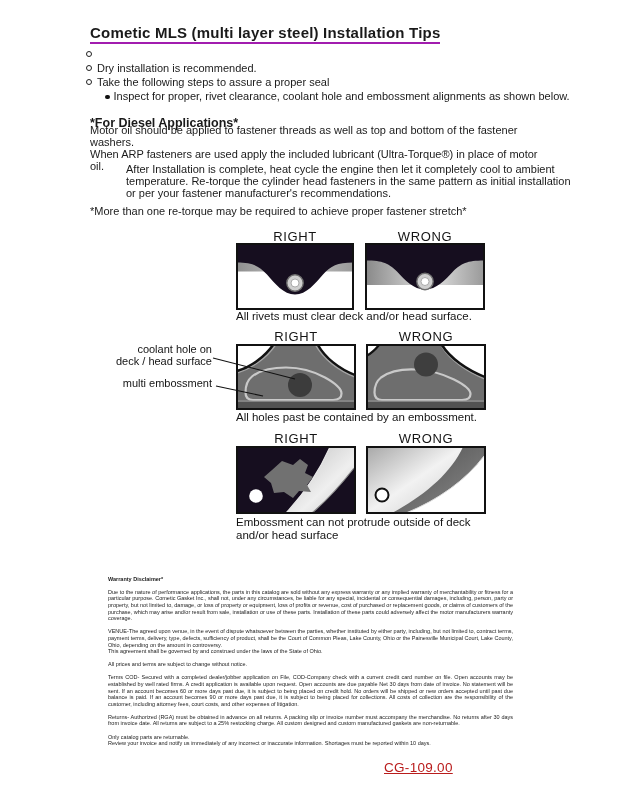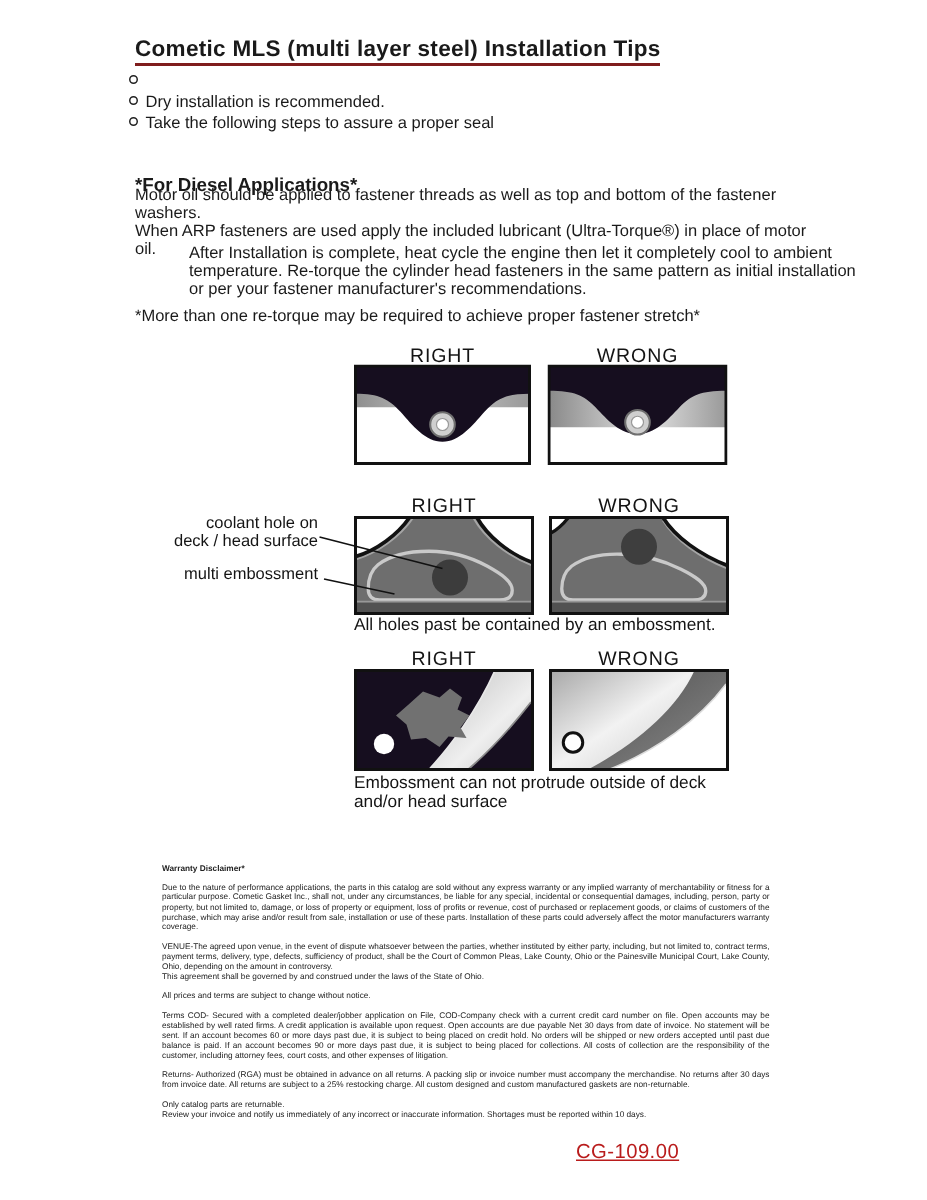--- a/index.html
+++ b/index.html
@@ -1,20 +1,20 @@
 <!DOCTYPE html>
 <html><head>
 <meta charset="utf-8">
 <style>
   html,body{margin:0;padding:0;background:#fff;}
   .page{position:relative;width:618px;height:800px;background:#ffffff;overflow:hidden;
         font-family:"Liberation Sans", sans-serif;color:#1a1a1a;}
   .abs{position:absolute;}
   .title{font-size:15px;font-weight:bold;letter-spacing:.2px;display:inline-block;
-         border-bottom:2px solid #7f1d1d;padding-bottom:1px;margin:0;}
+         border-bottom:2px solid #a21caf;padding-bottom:1px;margin:0;}
   .tips{list-style:none;margin:0;padding:0;font-size:11px;line-height:14px;}
   .tips li{white-space:nowrap;}
   .b-circ{display:inline-block;width:4px;height:4px;border:1px solid #222;border-radius:50%;
           margin-right:5px;vertical-align:1px;}
   .b-dot{display:inline-block;width:4.5px;height:4.5px;background:#111;border-radius:50%;
          margin-right:4px;vertical-align:1px;}
   .sub{padding-left:19px;}
   .h2{font-size:12.5px;font-weight:bold;margin:0;}
   .body-par{font-size:11px;line-height:11.9px;margin:0;white-space:pre-line;width:460px;}
   .dlabel{font-size:13px;letter-spacing:.6px;text-align:center;color:#141414;}
@@ -31,20 +31,21 @@
 <body>
 
 <div class="page">
 
   <h1 class="abs title" style="left:90px;top:24px;">Cometic MLS (multi layer steel) Installation Tips</h1>
 
   <ul class="abs tips" style="left:86px;top:47px;">
     <li><span class="b-circ"></span></li>
     <li><span class="b-circ"></span><span>Dry installation is recommended.</span></li>
     <li><span class="b-circ"></span><span>Take the following steps to assure a proper seal</span></li>
+    <li class="sub"><span class="b-dot"></span><span>Inspect for proper, rivet clearance, coolant hole and embossment alignments as shown below.</span></li>
   </ul>
 
   <h2 class="abs h2" style="left:90px;top:116px;">*For Diesel Applications*</h2>
   <p class="abs body-par" style="left:90px;top:125px;">Motor oil should be applied to fastener threads as well as top and bottom of the fastener washers.
 When ARP fasteners are used apply the included lubricant (Ultra-Torque®) in place of motor oil.</p>
   <p class="abs body-par" style="left:90px;top:164px;margin-left:36px;">After Installation is complete, heat cycle the engine then let it completely cool to ambient
 temperature. Re-torque the cylinder head fasteners in the same pattern as initial installation
 or per your fastener manufacturer's recommendations.</p>
   <p class="abs body-par" style="left:90px;top:206px;">*More than one re-torque may be required to achieve proper fastener stretch*</p>
 
@@ -77,20 +78,21 @@
       </linearGradient>
     </defs>
     <rect x="1.5" y="17" width="117" height="25" fill="url(#gBandW)"></rect>
     <rect x="1.5" y="42" width="117" height="24" fill="#ffffff"></rect>
     <path d="M1,1 H119 V17.5 C102,17.5 96,20.5 88,28.5 C80,37 71.5,46.5 60,46.5 C48.5,46.5 40,37 32,28.5 C24,20.5 18,17.5 1,17.5 Z" fill="#160e1f"></path>
     <circle cx="60" cy="38.5" r="8.2" fill="#cfcfcf" stroke="#6f6f6f" stroke-width="1.4"></circle>
     <circle cx="60" cy="38.5" r="4" fill="#ffffff" stroke="#999999" stroke-width="0.8"></circle>
     <rect x="1" y="1" width="118" height="65" fill="none" stroke="#111111" stroke-width="2"></rect>
   </svg>
 
+  <div class="abs caption" style="left:236px;top:310px;">All rivets must clear deck and/or head surface.</div>
 
   <div class="abs dlabel" style="left:236px;top:329px;width:120px;">RIGHT</div>
   <div class="abs dlabel" style="left:366px;top:329px;width:120px;">WRONG</div>
 
   <div class="abs leader-label" style="left:86px;top:344px;width:126px;">coolant hole on
 deck / head surface</div>
   <div class="abs leader-label" style="left:86px;top:378px;width:126px;">multi embossment</div>
 
   <svg class="abs" style="left:206px;top:350px;z-index:5;" width="110" height="52" viewBox="0 0 110 52">
     <line x1="7" y1="8" x2="89" y2="29" stroke="#111" stroke-width="1.1"></line>

